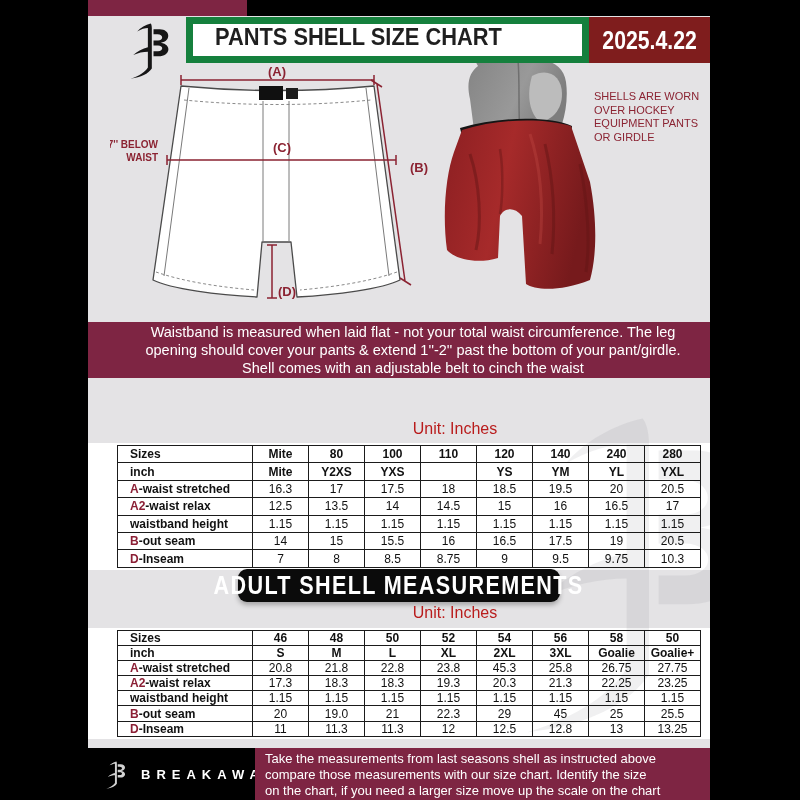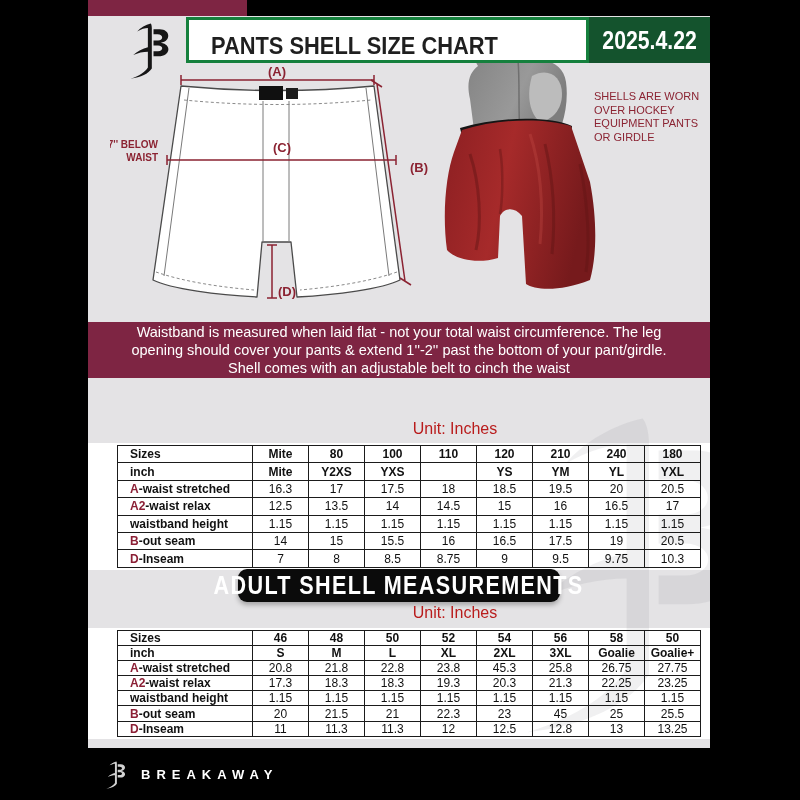--- a/index.html
+++ b/index.html
@@ -5,42 +5,42 @@
   html,body{margin:0;padding:0;}
   body{width:800px;height:800px;background:#000;position:relative;overflow:hidden;
        font-family:"Liberation Sans",sans-serif;}
   #content{position:absolute;left:88px;top:0;width:622px;height:748px;background:#e4e3e5;overflow:hidden;}
   #content > *{position:absolute;}
 
   .top-accent{left:0;top:0;width:159px;height:16px;background:#7e2543;}
   .top-band{left:159px;top:0;width:463px;height:16px;background:#000;}
 
   .logo-header{left:20px;top:19px;width:82px;height:62px;color:#161616;}
-  .title-bar{left:98px;top:17px;width:403px;height:46px;background:#fff;border:3px solid #15803d;
-             box-sizing:border-box;display:flex;align-items:flex-end;padding-left:22px;z-index:4;}
+  .title-bar{left:98px;top:17px;width:403px;height:46px;background:#fff;border:7px solid #15803d;
+             box-sizing:border-box;display:flex;align-items:flex-start;padding-left:22px;z-index:4;}
   .title-text{font-size:23px;font-weight:600;color:#1f1f1f;transform:scaleX(.95);
               transform-origin:left center;white-space:nowrap;}
-  .date-box{left:501px;top:17px;width:121px;height:46px;background:#14532d;display:flex;
+  .date-box{left:501px;top:17px;width:121px;height:46px;background:#7f1d1d;display:flex;
             align-items:center;justify-content:center;z-index:4;text-align:right;}
   .date-text{font-size:25px;font-weight:700;color:#fff;transform:scaleX(.85);white-space:nowrap;}
 
   .diagram-svg{left:22px;top:66px;width:330px;height:250px;}
   .dim{stroke:#8b2332;stroke-width:1.5;fill:none;}
   .dimlabel{fill:#8b2332;font-weight:700;font-size:13px;font-family:"Liberation Sans",sans-serif;}
   .dimnote{fill:#8b2332;font-weight:700;font-size:10px;font-family:"Liberation Sans",sans-serif;}
   .outline{fill:#ffffff;stroke:#4a4a4a;stroke-width:1.3;stroke-linejoin:round;}
   .seam{stroke:#7a7a7a;stroke-width:1;fill:none;}
   .stitch{stroke:#8a8a8a;stroke-width:1;fill:none;stroke-dasharray:3 2.4;}
 
   .photo-svg{left:352px;top:54px;width:212px;height:246px;}
   .photo-caption{left:506px;top:90px;width:115px;font-size:11px;font-weight:400;color:#8b2332;
                  line-height:13.5px;white-space:pre-line;}
 
   .notice{left:0;top:322px;width:622px;height:56px;background:#7e2543;display:flex;
-          align-items:center;justify-content:center;text-align:center;z-index:4;}
+          align-items:center;justify-content:center;text-align:center;z-index:4;padding-left:14px;}
   .notice-text{font-size:14.5px;line-height:18px;color:#fff;font-weight:500;white-space:pre-line;margin:0;}
 
   .section-heading{left:50%;transform:translateX(-50%);width:322px;background:#0b0b0b;border-radius:9px;
           display:flex;align-items:center;justify-content:center;
           box-shadow:0 3px 5px rgba(0,0,0,.28);z-index:4;}
   #youth-heading{top:383px;height:35px;}
   #adult-heading{top:569px;height:33px;}
   .heading-text{color:#fff;font-size:24px;font-weight:700;letter-spacing:1.5px;
                 transform:scale(.9,1.05);white-space:nowrap;}
 
@@ -181,23 +181,23 @@
         <col>
       </colgroup>
     <tbody>
         <tr class="hdr">
           <td class="lbl">Sizes</td>
           <td>Mite</td>
           <td>80</td>
           <td>100</td>
           <td>110</td>
           <td>120</td>
-          <td>210</td>
+          <td>140</td>
           <td>240</td>
-          <td>180</td>
+          <td>280</td>
         </tr>
         <tr class="hdr">
           <td class="lbl">inch</td>
           <td>Mite</td>
           <td>Y2XS</td>
           <td>YXS</td>
           <td></td>
           <td>YS</td>
           <td>YM</td>
           <td>YL</td>
@@ -330,24 +330,24 @@
           <td>1.15</td>
           <td>1.15</td>
           <td>1.15</td>
           <td>1.15</td>
           <td>1.15</td>
           <td>1.15</td>
         </tr>
         <tr>
           <td class="lbl"><span class="pfx">B</span>-out seam</td>
           <td>20</td>
-          <td>21.5</td>
+          <td>19.0</td>
           <td>21</td>
           <td>22.3</td>
-          <td>23</td>
+          <td>29</td>
           <td>45</td>
           <td>25</td>
           <td>25.5</td>
         </tr>
         <tr>
           <td class="lbl"><span class="pfx">D</span>-Inseam</td>
           <td>11</td>
           <td>11.3</td>
           <td>11.3</td>
           <td>12</td>
@@ -358,13 +358,16 @@
         </tr>
       </tbody>
   </table>
 </div>
 
 <div id="footer">
   <svg class="footer-logo" viewBox="0 0 90 110">
     <use href="#logo-b"></use>
   </svg>
   <span class="brand">BREAKAWAY</span>
+  <div class="footer-note">Take the measurements from last seasons shell as instructed above
+compare those measurements  with our size chart. Identify the size
+on the chart, if you need a larger size move up the scale on the chart</div>
 </div>
 
 </body></html>

